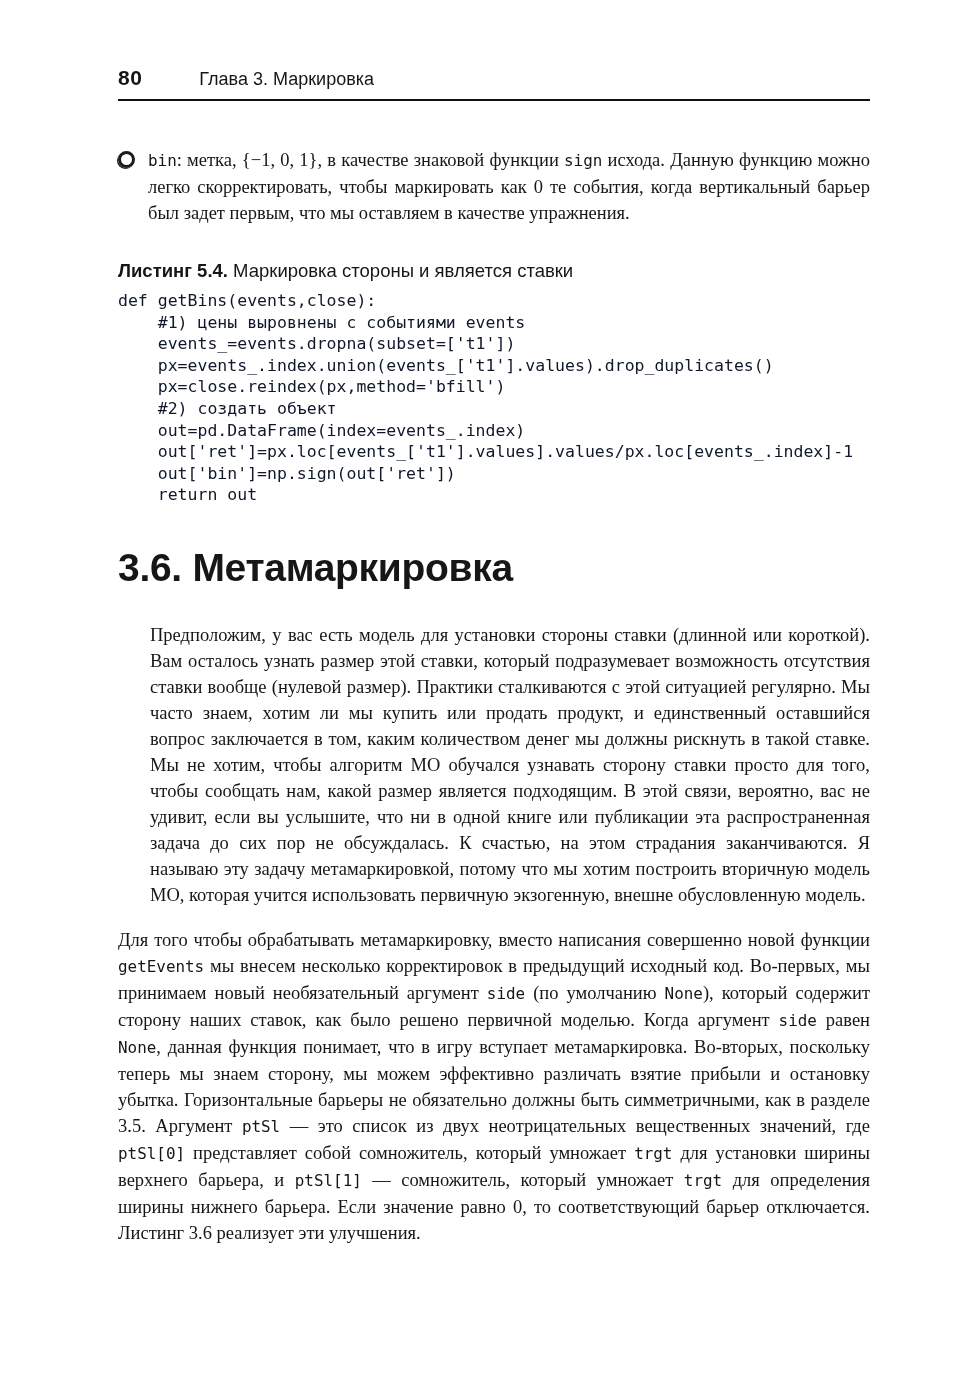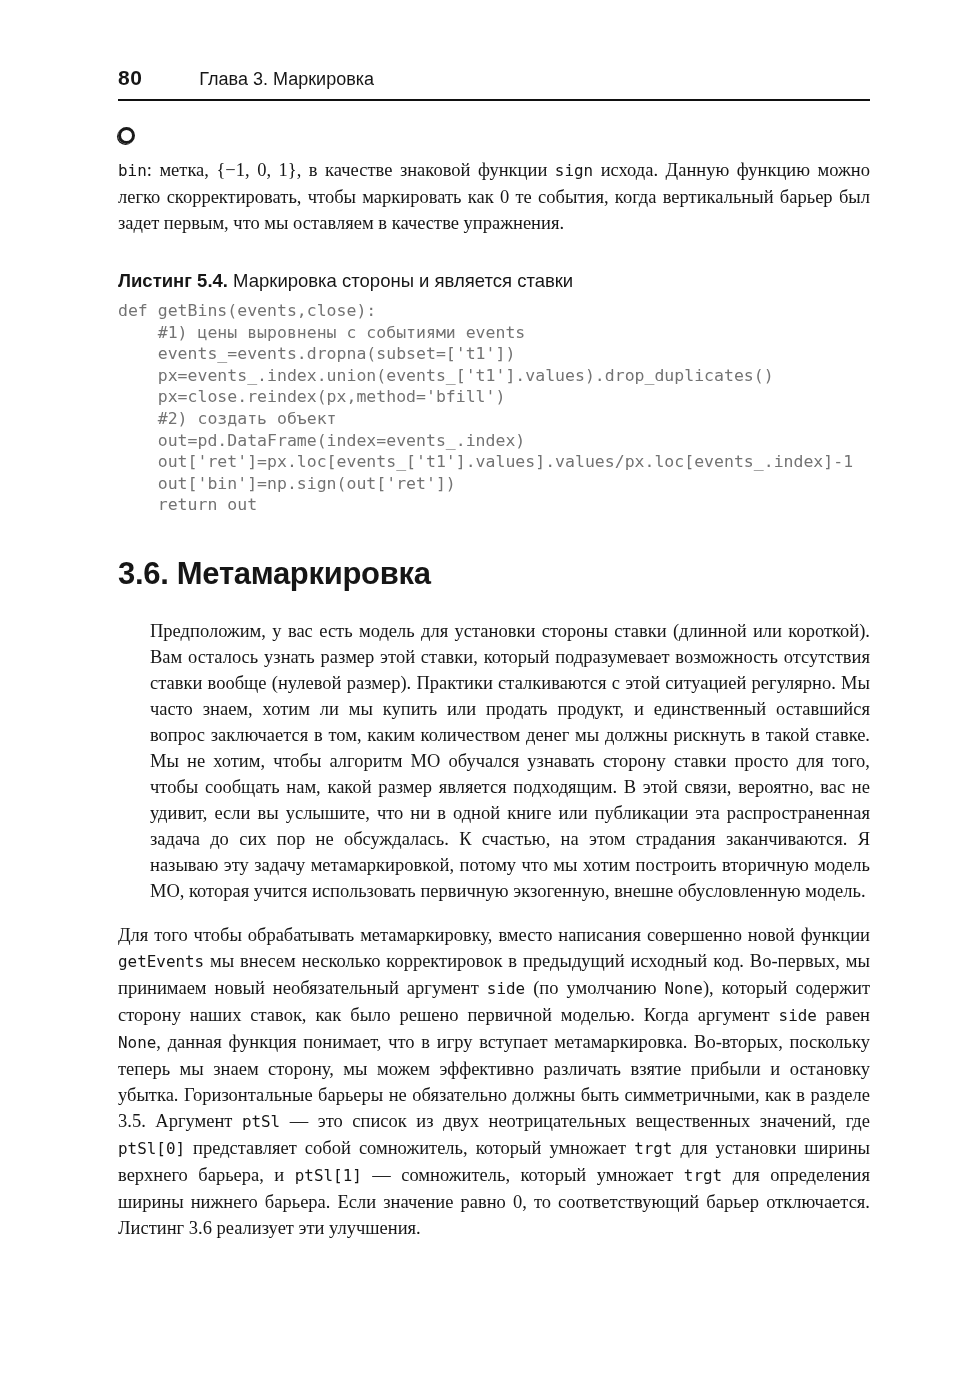--- a/index.html
+++ b/index.html
@@ -29,22 +29,21 @@
     font-size: 21px;
     letter-spacing: 0.5px;
   }
   .running-head {
     font-size: 18px;
     margin-left: 57px;
   }
   
   .bullet-item {
     display: flex;
-    margin-top: 22px;
-    flex-direction: column;
+    margin-top: 46px;
   }
   .bullet-marker {
     flex: 0 0 30px;
     padding-top: 4px;
   }
   .bullet-circle {
     display: inline-block;
     width: 11px; height: 11px;
     border: 3px solid #1a1a1a;
     border-radius: 50%;
@@ -62,28 +61,28 @@
     font-family: "Liberation Sans", sans-serif;
     font-size: 18.5px;
   }
   .listing-label { font-weight: bold; }
   .code-block {
     margin-top: 8px;
     font-family: "DejaVu Sans Mono", monospace;
     font-size: 16.5px;
     line-height: 21.6px;
     white-space: pre;
-    color: #737373;
+    color: #0f172a;
   }
   
   .section-heading {
     margin-top: 40px;
     font-family: "Liberation Sans", sans-serif;
     font-weight: bold;
-    font-size: 31px;
+    font-size: 39px;
     letter-spacing: -0.3px;
   }
   
   .para {
     font-size: 18.5px;
     line-height: 26px;
     text-align: justify;
   }
   .para-1 { margin-top: 24px; margin-left: 32px; }
   .para-2 { margin-top: 13px; }

